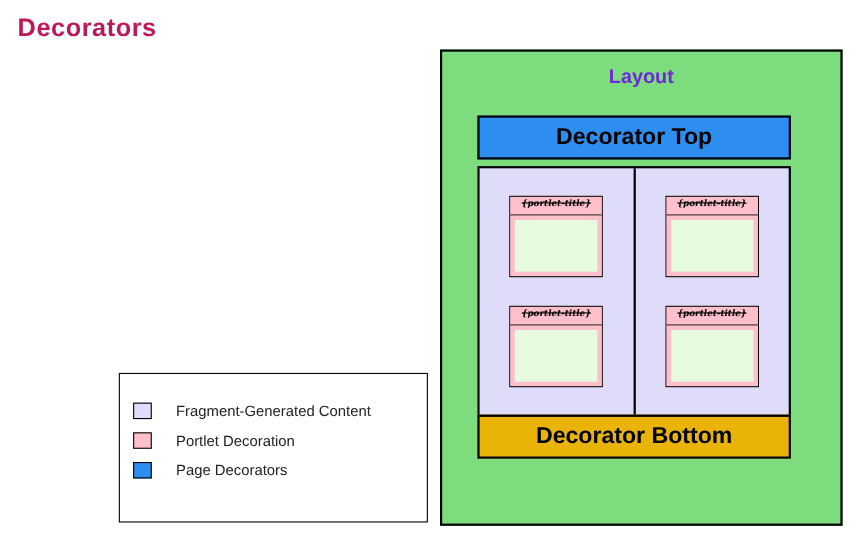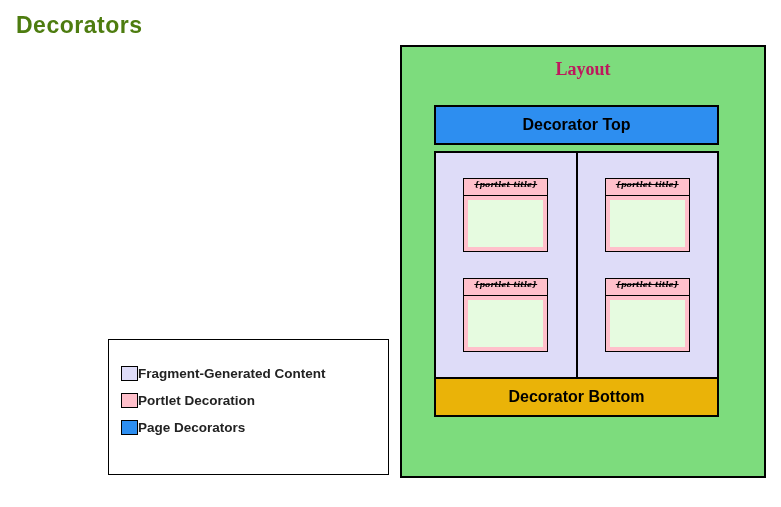--- a/index.html
+++ b/index.html
@@ -13,21 +13,21 @@
     background: #ffffff;
     overflow: hidden;
   }
 
   .page-title {
     position: absolute;
     left: 16px;
     top: 12px;
     font-size: 23px;
     font-weight: bold;
-    color: #4d7c0f;
+    color: #be185d;
     letter-spacing: 0.5px;
   }
 
   
   .layout-box {
     position: absolute;
     left: 400px;
     top: 45px;
     width: 366px;
     height: 433px;
@@ -35,36 +35,35 @@
     background: #7ddc7d;
   }
   .layout-label {
     position: absolute;
     top: 12px;
     left: 0;
     width: 100%;
     text-align: center;
     font-size: 18px;
     font-weight: bold;
-    color: #be185d;
-    font-family: Liberation Serif, serif;
+    color: #6d28d9;
   }
 
   
   .decorator-bar {
     position: absolute;
     left: 32px;
     width: 285px;
     height: 40px;
     border: 2px solid #000;
     background: #2d8ef0;
     display: flex;
     align-items: center;
     justify-content: center;
-    font-size: 16px;
+    font-size: 21px;
     font-weight: bold;
     color: #000;
   }
   .decorator-top { top: 58px; }
   .decorator-bottom { top: 330px; }
 
   
   .fragment-area {
     position: absolute;
     left: 32px;
@@ -131,22 +130,21 @@
     background: #ffffff;
     border: 1px solid #000;
     padding: 26px 0 0 12px;
     display: flex;
     flex-direction: column;
     gap: 12px;
   }
   .legend-row {
     display: flex;
     align-items: center;
-    gap: 0;
-    font-weight: bold;
+    gap: 22px;
   }
   .swatch {
     display: inline-block;
     width: 17px;
     height: 15px;
     border: 1px solid #000;
     flex: 0 0 auto;
   }
   .legend-label {
     font-size: 13.5px;

